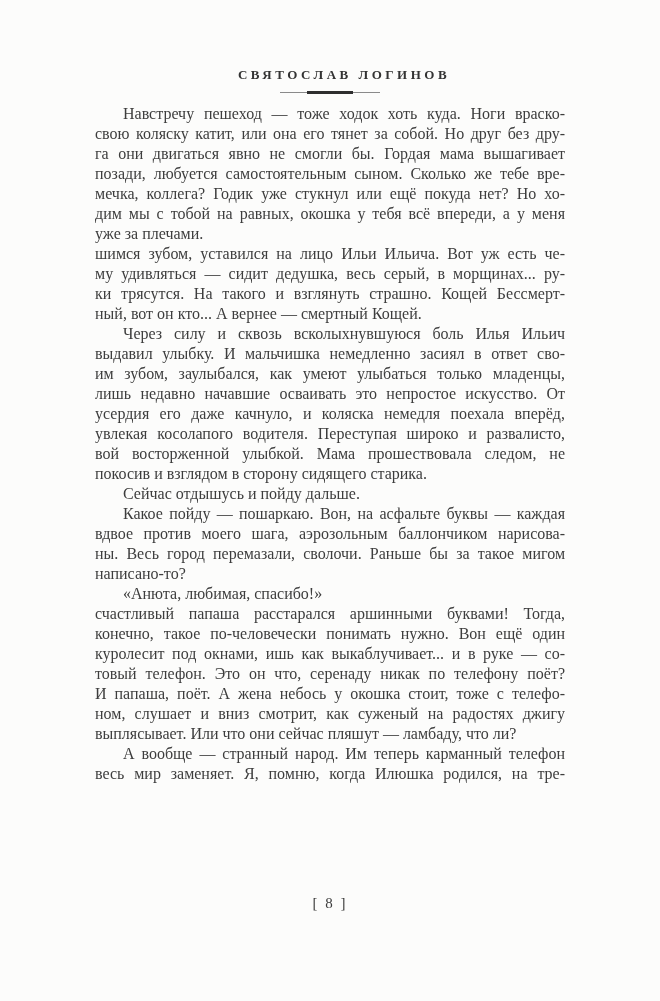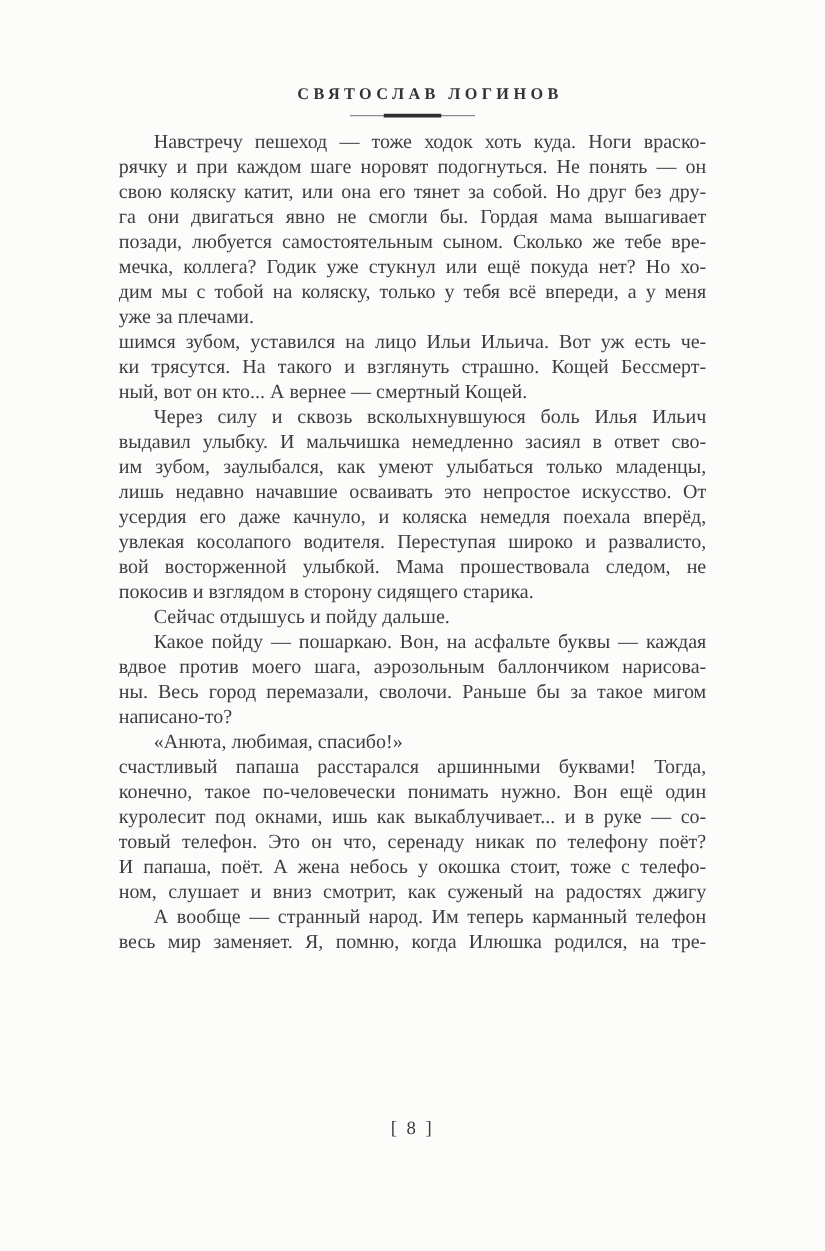--- a/index.html
+++ b/index.html
@@ -89,30 +89,30 @@
 
 <div class="page">
 
   <div class="running-header">СВЯТОСЛАВ ЛОГИНОВ</div>
 
   <div class="header-rule"></div>
 
   <div class="body-text" id="body-text">
       <div class="paragraph">
         <div class="text-line first-line">Навстречу пешеход — тоже ходок хоть куда. Ноги враско-</div>
-        <div class="text-line">рячку и при каждом шаге норовят подогнуться. Не понять — он</div>
         <div class="text-line">свою коляску катит, или она его тянет за собой. Но друг без дру-</div>
         <div class="text-line">га они двигаться явно не смогли бы. Гордая мама вышагивает</div>
         <div class="text-line">позади, любуется самостоятельным сыном. Сколько же тебе вре-</div>
         <div class="text-line">мечка, коллега? Годик уже стукнул или ещё покуда нет? Но хо-</div>
-        <div class="text-line">дим мы с тобой на коляску, только у тебя всё впереди, а у меня</div>
+        <div class="text-line">дим мы с тобой на равных, окошка у тебя всё впереди, а у меня</div>
         <div class="text-line final-line">уже за плечами.</div>
       </div>
       <div class="paragraph">
         <div class="text-line">шимся зубом, уставился на лицо Ильи Ильича. Вот уж есть че-</div>
+        <div class="text-line">му удивляться — сидит дедушка, весь серый, в морщинах... ру-</div>
         <div class="text-line">ки трясутся. На такого и взглянуть страшно. Кощей Бессмерт-</div>
         <div class="text-line final-line">ный, вот он кто... А вернее — смертный Кощей.</div>
       </div>
       <div class="paragraph">
         <div class="text-line first-line">Через силу и сквозь всколыхнувшуюся боль Илья Ильич</div>
         <div class="text-line">выдавил улыбку. И мальчишка немедленно засиял в ответ сво-</div>
         <div class="text-line">им зубом, заулыбался, как умеют улыбаться только младенцы,</div>
         <div class="text-line">лишь недавно начавшие осваивать это непростое искусство. От</div>
         <div class="text-line">усердия его даже качнуло, и коляска немедля поехала вперёд,</div>
         <div class="text-line">увлекая косолапого водителя. Переступая широко и развалисто,</div>
@@ -131,20 +131,21 @@
       <div class="paragraph">
         <div class="text-line first-line final-line">«Анюта, любимая, спасибо!»</div>
       </div>
       <div class="paragraph">
         <div class="text-line">счастливый папаша расстарался аршинными буквами! Тогда,</div>
         <div class="text-line">конечно, такое по-человечески понимать нужно. Вон ещё один</div>
         <div class="text-line">куролесит под окнами, ишь как выкаблучивает... и в руке — со-</div>
         <div class="text-line">товый телефон. Это он что, серенаду никак по телефону поёт?</div>
         <div class="text-line">И папаша, поёт. А жена небось у окошка стоит, тоже с телефо-</div>
         <div class="text-line">ном, слушает и вниз смотрит, как суженый на радостях джигу</div>
+        <div class="text-line final-line">выплясывает. Или что они сейчас пляшут — ламбаду, что ли?</div>
       </div>
       <div class="paragraph">
         <div class="text-line first-line">А вообще — странный народ. Им теперь карманный телефон</div>
         <div class="text-line">весь мир заменяет. Я, помню, когда Илюшка родился, на тре-</div>
       </div>
     </div>
 
   <div class="page-footer">[ 8 ]</div>
 
 </div>

